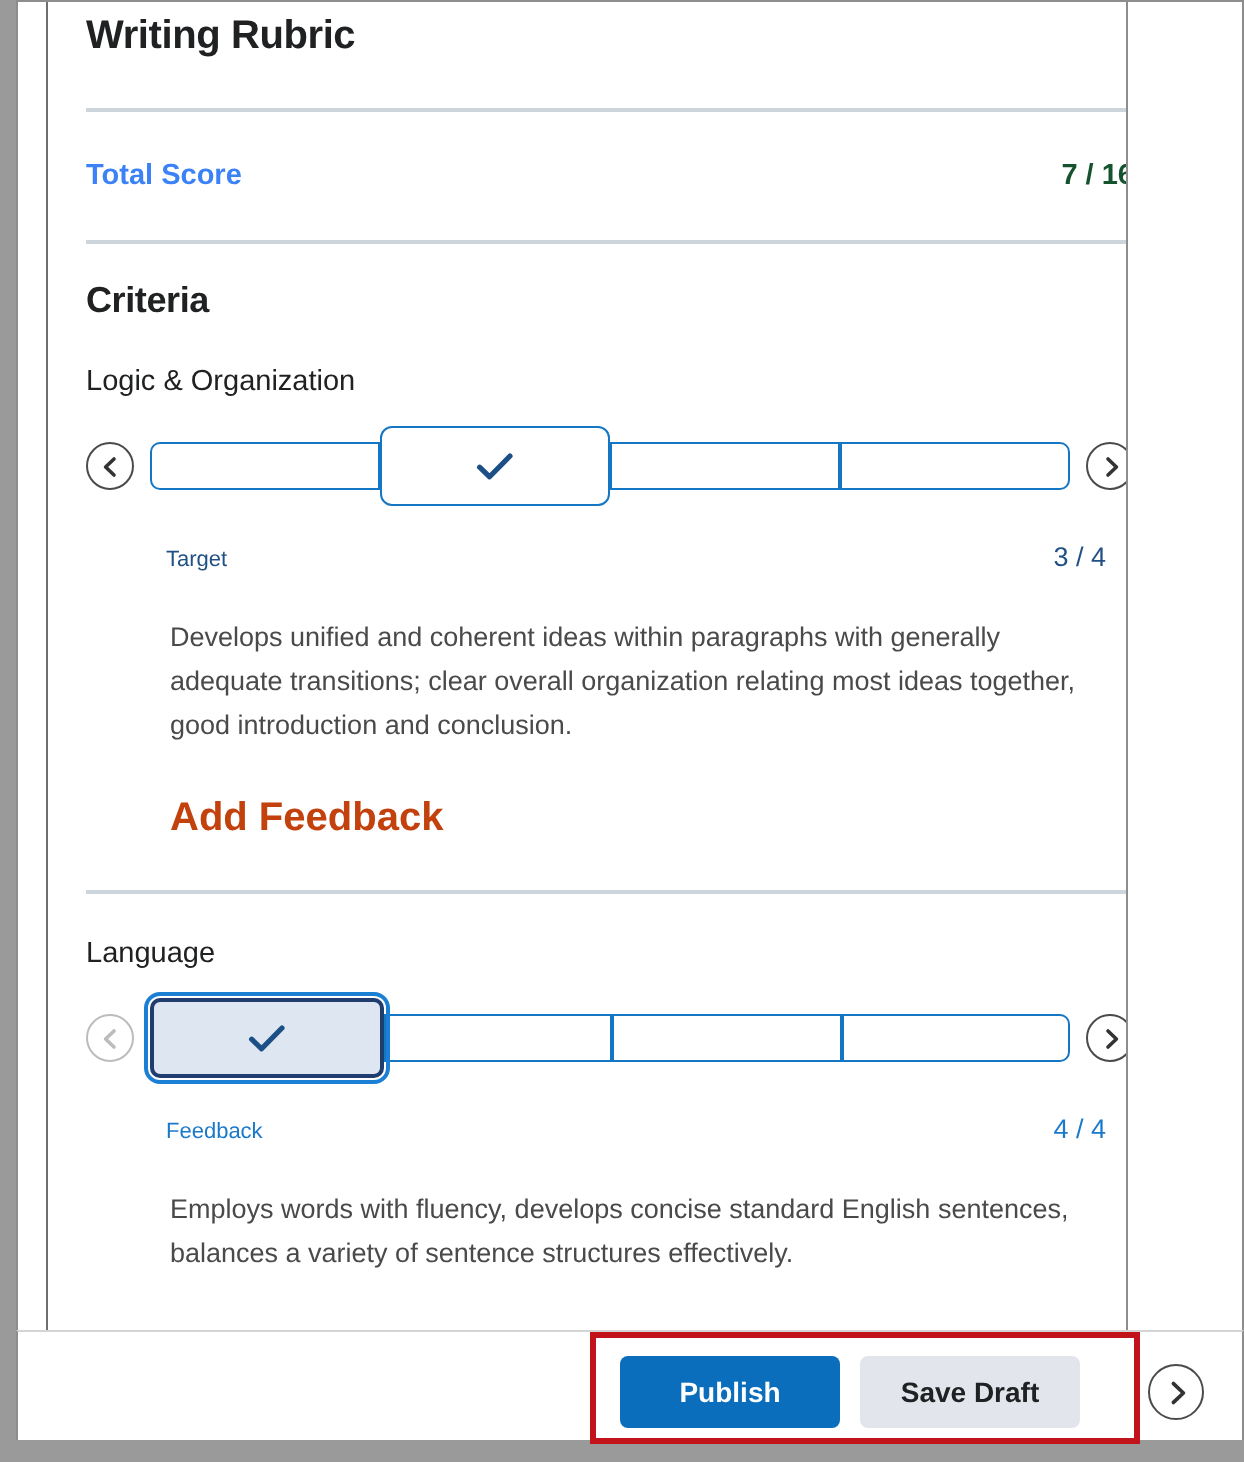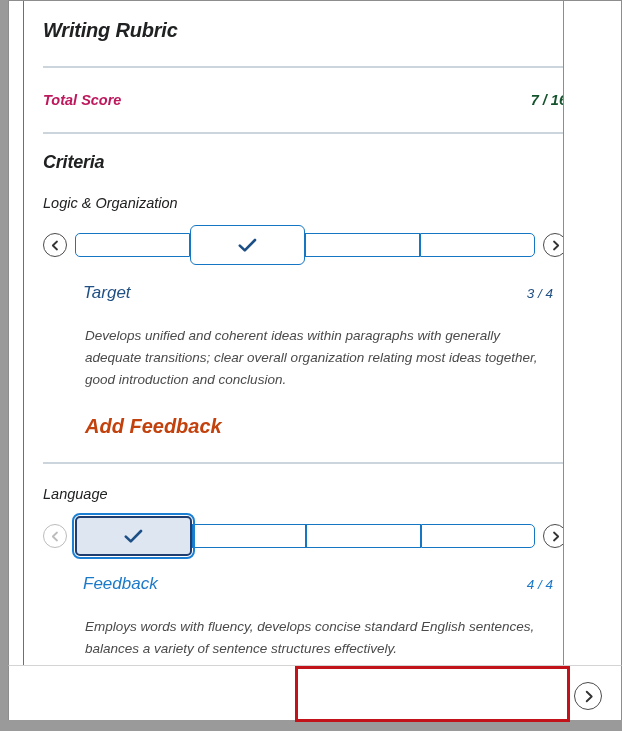--- a/index.html
+++ b/index.html
@@ -32,44 +32,43 @@
     background:#6f6f6f;
   }
   .col-divider-right {
     position:absolute; left:554px; top:0;
     width:1px; height:672px;
     background:#8d8d8d;
   }
 
   
   .content {
-    position:absolute; left:15px; top:12px;
+    position:absolute; left:15px; top:0;
     width:539px; height:672px;
     background:#ffffff;
     overflow:hidden;
     padding:0 10px;
-    font-style:italic;
   }
 
   h1.rubric-title {
     font-size:20px; font-weight:bold; color:#202122;
     letter-spacing:-0.2px;
     margin:6px 0 0 9px;
   }
 
   hr.rule {
     border:none; height:2px; background:#ccd4dc;
     margin:24px 0 0 9px; width:524px;
   }
 
   .total-row {
     display:flex; justify-content:space-between; align-items:baseline;
     margin:24px 9px 0 9px; width:524px;
   }
-  .total-label { font-size:14.5px; font-weight:bold; color:#be185d; }
+  .total-label { font-size:14.5px; font-weight:bold; color:#3b82f6; }
   .total-value { font-size:14.5px; font-weight:bold; color:#14532d; }
 
   h2.criteria-title {
     font-size:18px; font-weight:bold; color:#202122;
     margin:18px 0 0 9px; letter-spacing:-0.2px;
   }
 
   .criterion { margin:0 9px; width:524px; }
   .criterion-name {
     font-size:14.5px; color:#202122;
@@ -122,21 +121,21 @@
     outline-offset:1.5px;
     border-radius:5px;
   }
   .seg .check { display:block; }
 
   
   .level-row {
     display:flex; justify-content:space-between; align-items:baseline;
     margin:18px 0 0 40px; width:470px;
   }
-  .level-name { font-size:17px; }
+  .level-name { font-size:11px; }
   .level-score { font-size:13.5px; }
   .tone-dark { color:#215084; }
   .tone-bright { color:#1b79c9; }
 
   .level-desc {
     margin:22px 0 0 42px; width:460px;
     font-size:13.5px; line-height:22px; color:#4a4a4a;
   }
 
   .feedback-link {
@@ -291,20 +290,24 @@
         </div>
 
         <div class="level-desc">Employs words with fluency, develops concise standard English sentences, balances a variety of sentence structures effectively.</div>
       </div>
 
     </div>
   </div>
 
   <div class="footer-bar"></div>
 
+  <div class="footer-actions">
+    <button class="btn btn-primary">Publish</button>
+    <button class="btn btn-secondary">Save Draft</button>
+  </div>
 
   <div class="footer-next">
     <svg width="13" height="13" viewBox="0 0 11 11">
       <polyline points="4,1.5 8.2,5.5 4,9.5" fill="none" stroke="#333" stroke-width="1.6" stroke-linecap="round" stroke-linejoin="round"></polyline>
     </svg>
   </div>
 
   <div class="redbox"></div>
 
   <div class="bottom-strip"></div>

